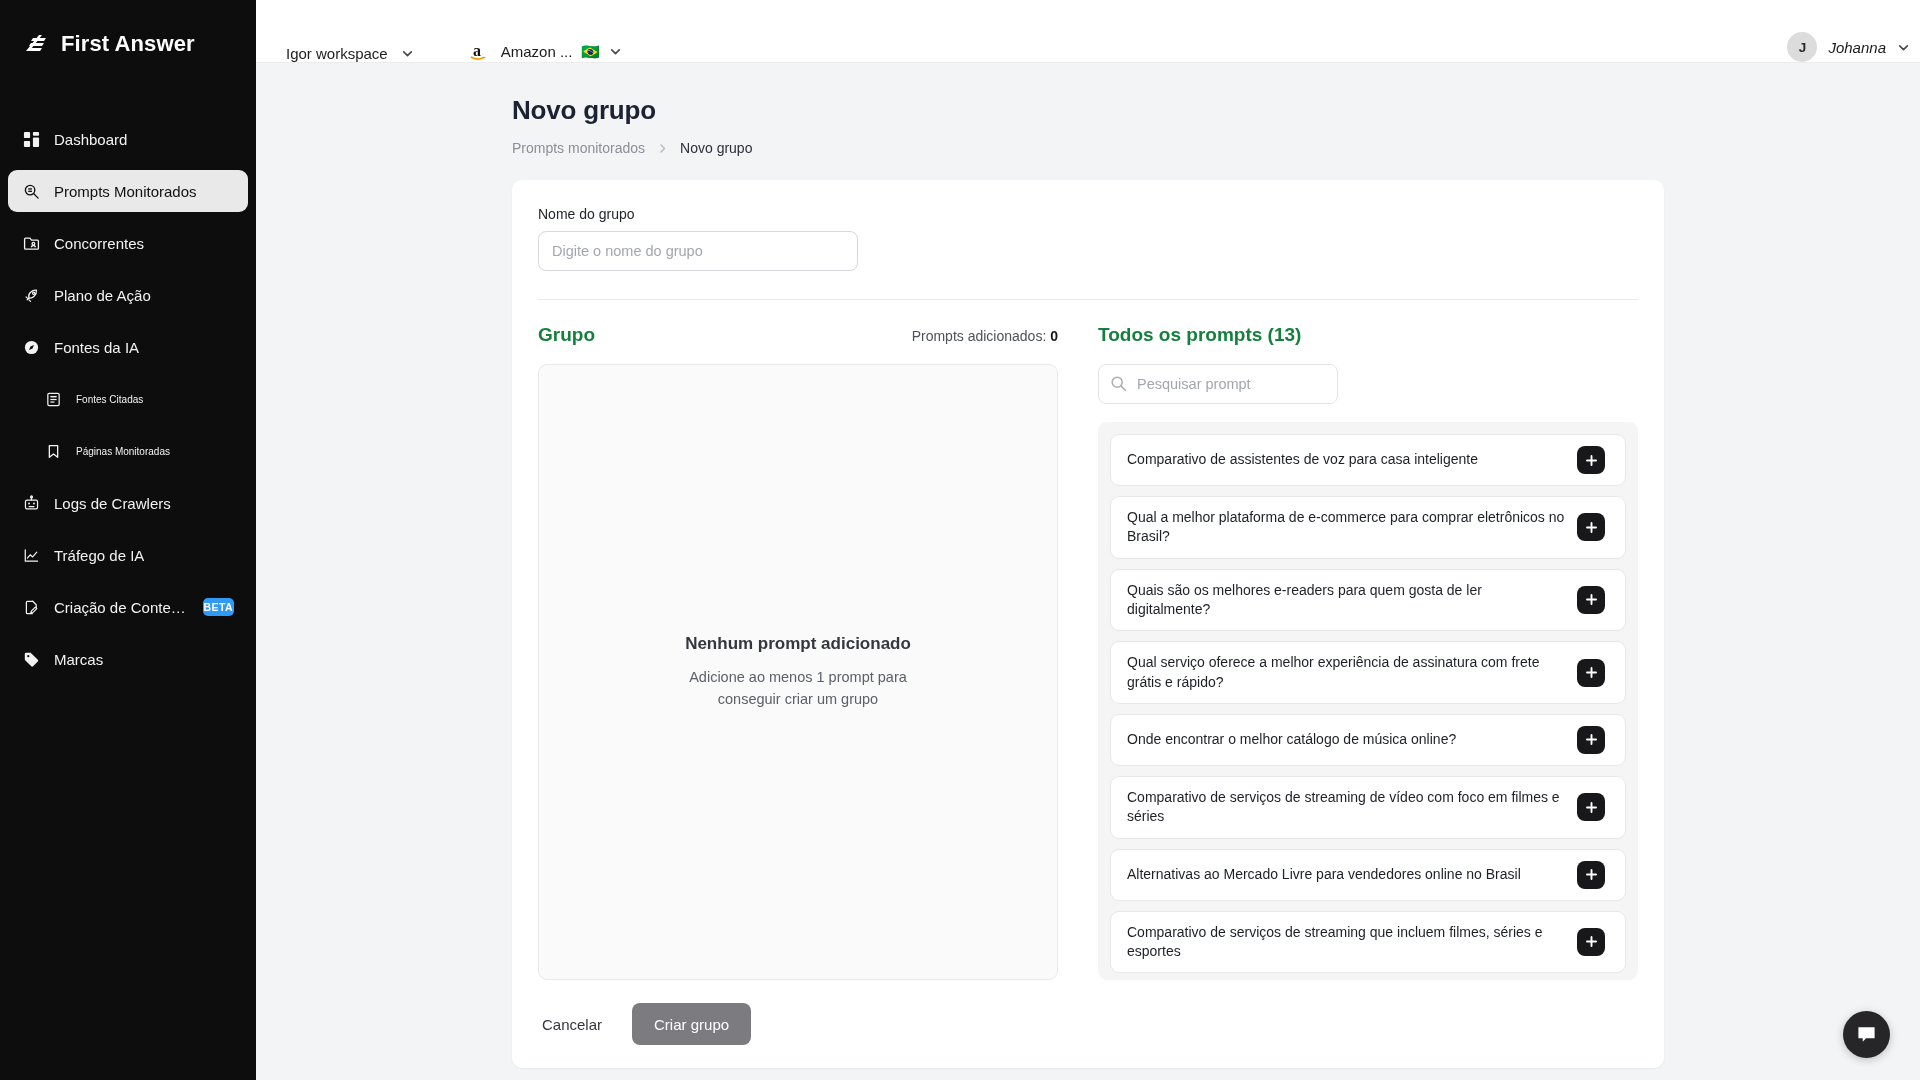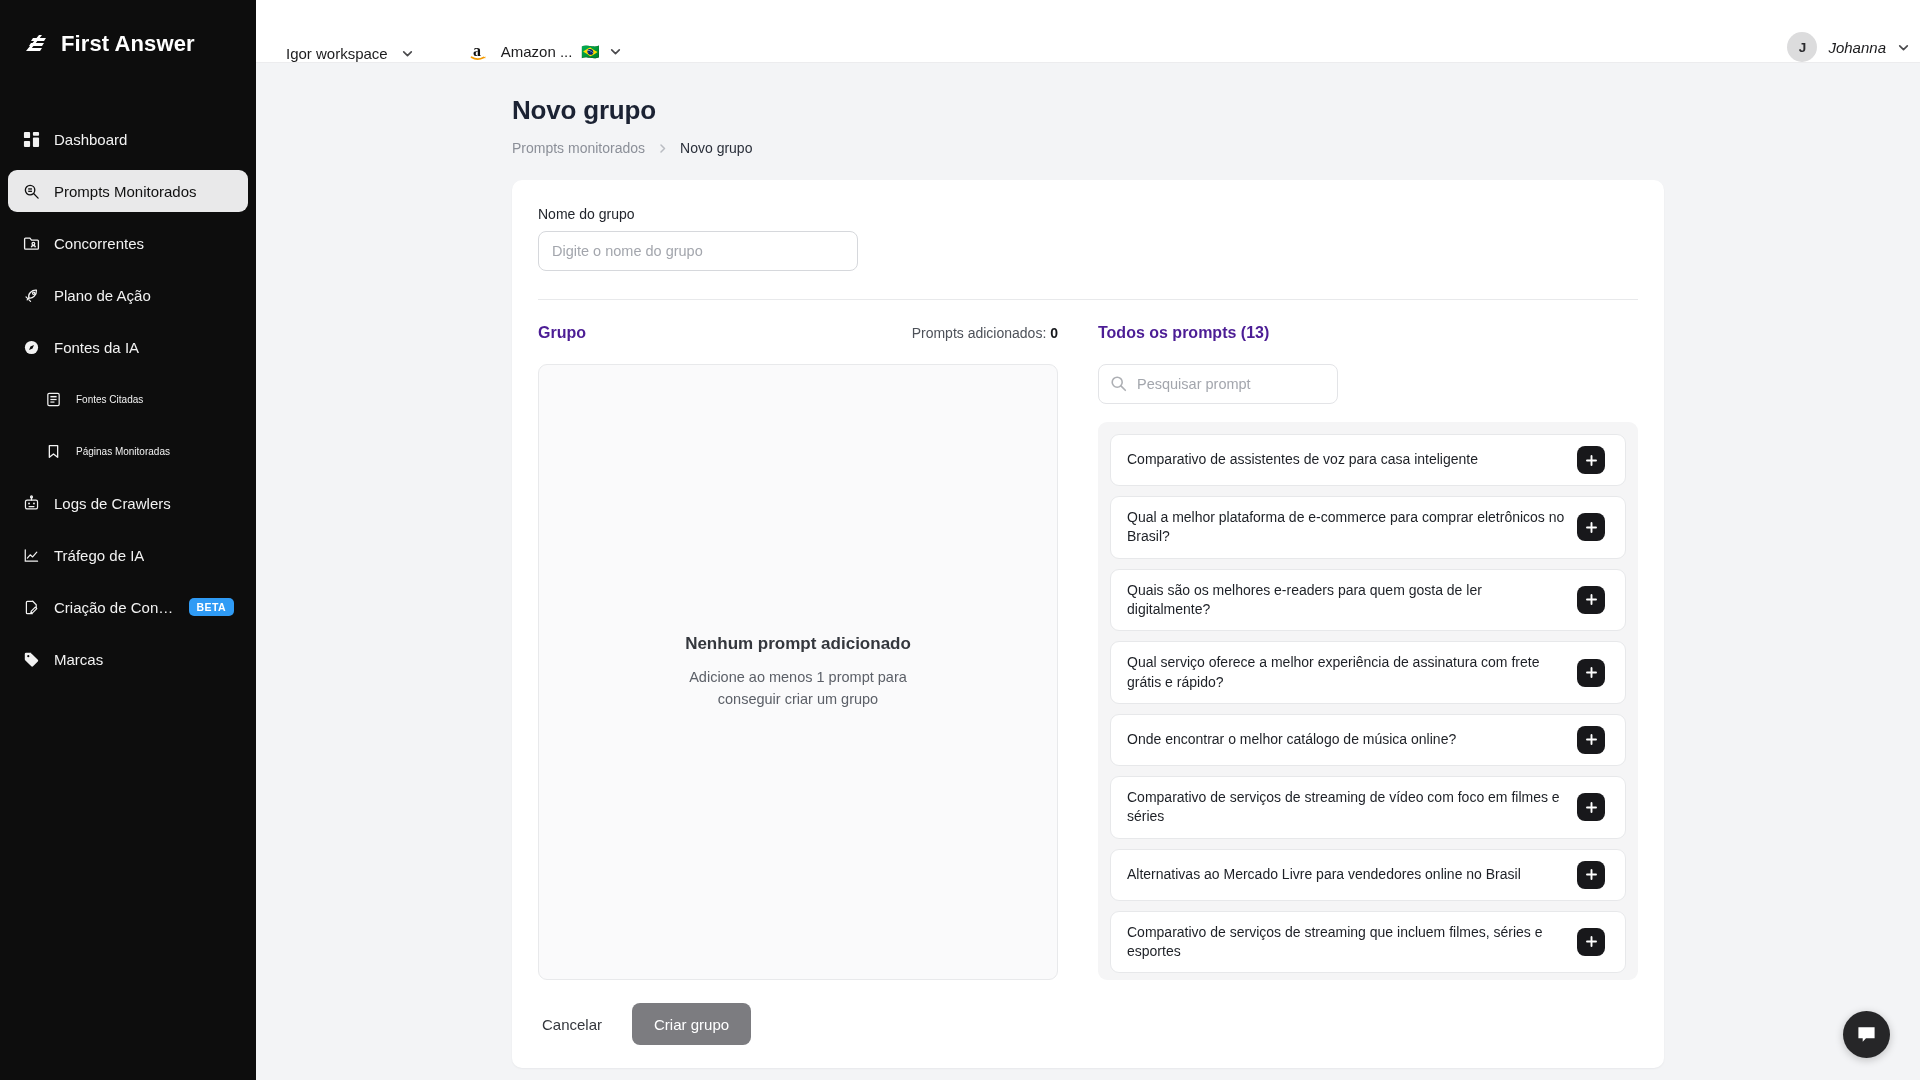--- a/index.html
+++ b/index.html
@@ -31,21 +31,21 @@
   }
   .nav-item + .nav-item { margin-top: 10px; }
   .nav-item.active { background: #e9e9ea; color: #111; }
   .nav-item .ico { width: 18px; height: 18px; flex: 0 0 18px; display: flex; align-items: center; justify-content: center; }
   .nav-item .ico svg { width: 17px; height: 17px; display: block; }
   .nav-label { white-space: nowrap; overflow: hidden; text-overflow: ellipsis; }
   .nav-item.sub { margin-left: 30px; margin-right: 8px; font-size: 10px; }
   .badge-beta {
     margin-left: auto; background: #2f9bf5; color: #fff;
     font-size: 10.5px; font-weight: 700; letter-spacing: .4px;
-    padding: 3px 8px; border-radius: 5px;
+    padding: 3px 1px; border-radius: 5px;
   }
 
   
   .main { flex: 1; height: 1080px; display: flex; flex-direction: column; background: #f3f4f6; }
 
   .topbar {
     height: 63px; flex: 0 0 63px; background: #fff;
     border-bottom: 1px solid #ececee;
     display: flex; align-items: flex-end; padding: 0 10px 0 22px;
   }
@@ -86,21 +86,21 @@
     outline: none; background: #fff;
   }
   .name-input::placeholder { color: #a3a6ad; }
   .divider { height: 1px; background: #e8e9eb; margin: 28px 0 0; }
 
   .cols { display: flex; gap: 40px; margin-top: 24px; flex: 1; min-height: 0; }
   .col-left { width: 520px; flex: 0 0 520px; display: flex; flex-direction: column; min-height: 0; }
   .col-right { flex: 1; display: flex; flex-direction: column; min-height: 0; }
 
   .col-head { display: flex; align-items: baseline; justify-content: space-between; height: 22px; }
-  .col-title { font-size: 16px; font-weight: 700; color: #4c1d95; }
+  .col-title { font-size: 19px; font-weight: 700; color: #15803d; }
   .added-count { font-size: 14px; color: #4d5159; }
   .added-count b { color: #14161a; font-weight: 700; }
 
   .dropzone {
     margin-top: 18px; flex: 1; min-height: 0;
     border: 1px solid #e8e9eb; border-radius: 9px; background: #fafafb;
     display: flex; flex-direction: column; align-items: center; justify-content: center;
     text-align: center; padding: 20px;
   }
   .dz-title { font-size: 17px; font-weight: 700; color: #34373d; }

